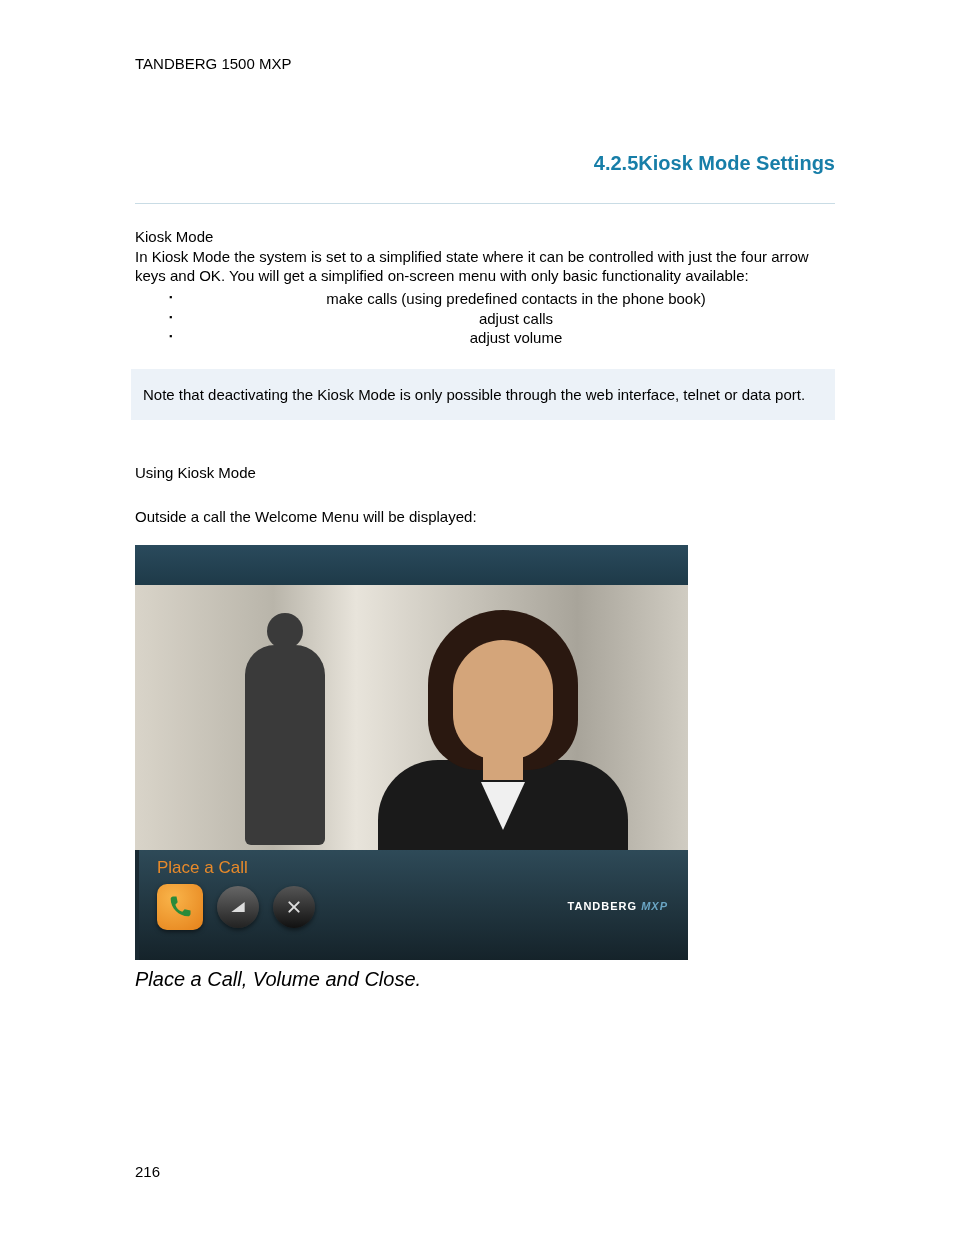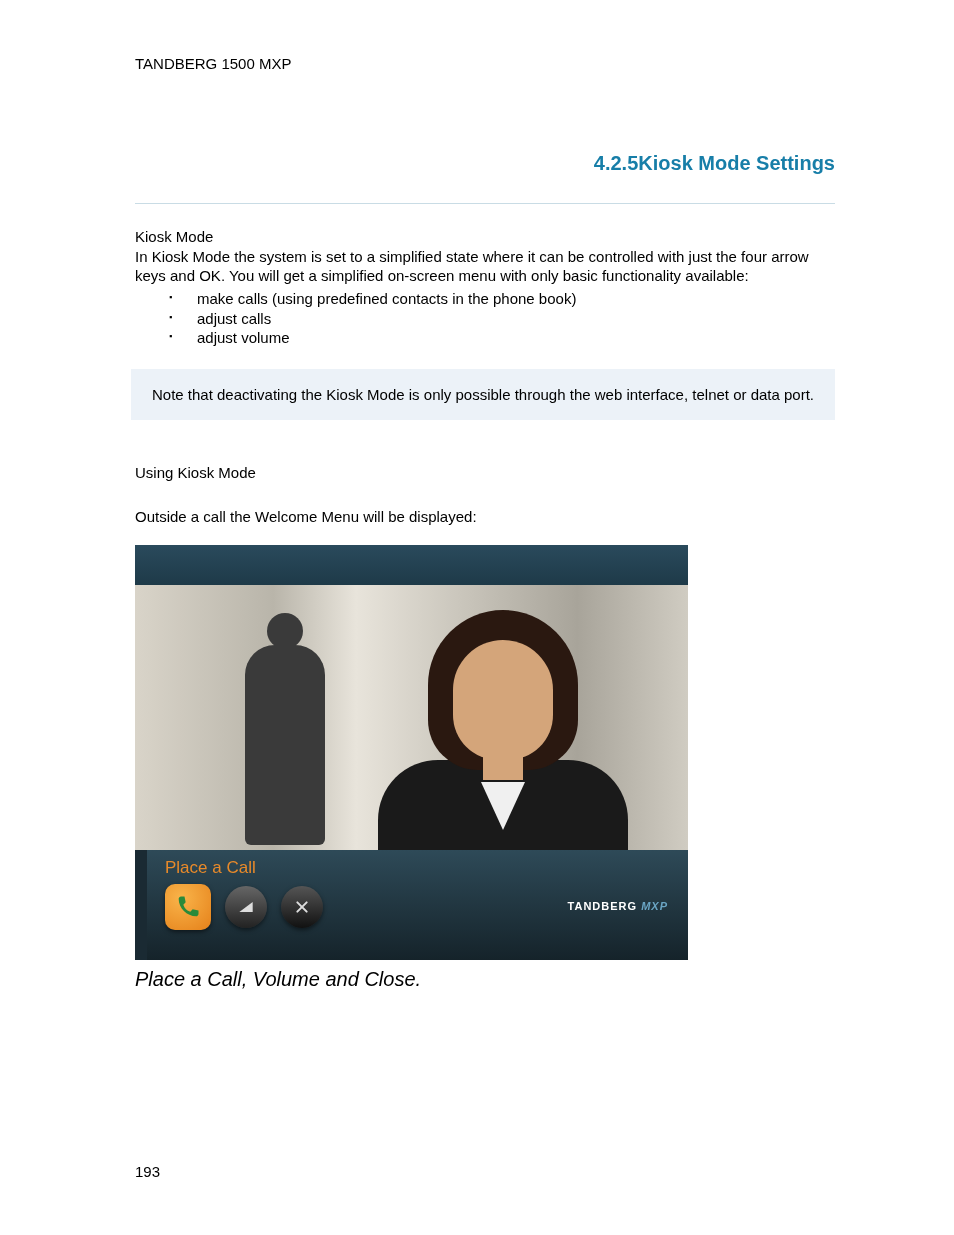--- a/index.html
+++ b/index.html
@@ -46,34 +46,34 @@
   }
   ul.bullets {
     list-style: none;
     margin: 2px 0 14px 0;
     padding: 0 0 0 34px;
   }
   ul.bullets li {
     position: relative;
     padding-left: 28px;
     line-height: 1.28;
+    text-align: center;
   }
   ul.bullets li::before {
     content: "▪";
     font-size: 9px;
     position: absolute;
     left: 0;
     top: 3px;
   }
   .note-box {
     background: #ECF2F8;
     padding: 16px 12px 16px 12px;
     margin: 22px 0 44px -4px;
     line-height: 1.3;
-    text-align: center;
   }
   .spacer { height: 24px; }
   
   .welcome {
     width: 553px;
     height: 415px;
     position: relative;
     overflow: hidden;
     background: #1a2a33;
     margin-bottom: 8px;
@@ -154,21 +154,21 @@
     bottom: 50px; left: 50%;
     transform: translateX(-50%);
     width: 0; height: 0;
     border-left: 22px solid transparent;
     border-right: 22px solid transparent;
     border-top: 48px solid #f0f0f0;
   }
   
   .welcome .bottombar {
     position: absolute;
-    bottom: 0; left: 12px; right: 0;
+    bottom: 0; left: 4px; right: 0;
     height: 110px;
     background: linear-gradient(#2e4a58, #15232a);
   }
   .welcome .label {
     position: absolute;
     bottom: 82px;
     left: 18px;
     color: #e88a2a;
     font-size: 17px;
   }
@@ -287,14 +287,14 @@
         </div>
       </div>
       <div class="brand">
         <span>TANDBERG</span> <span class="mxp">MXP</span>
       </div>
     </div>
   </div>
 
   <div class="caption">Place a Call, Volume and Close.</div>
 
-  <div class="page-number">193</div>
+  <div class="page-number">216</div>
 </div>
 
 </body></html>

